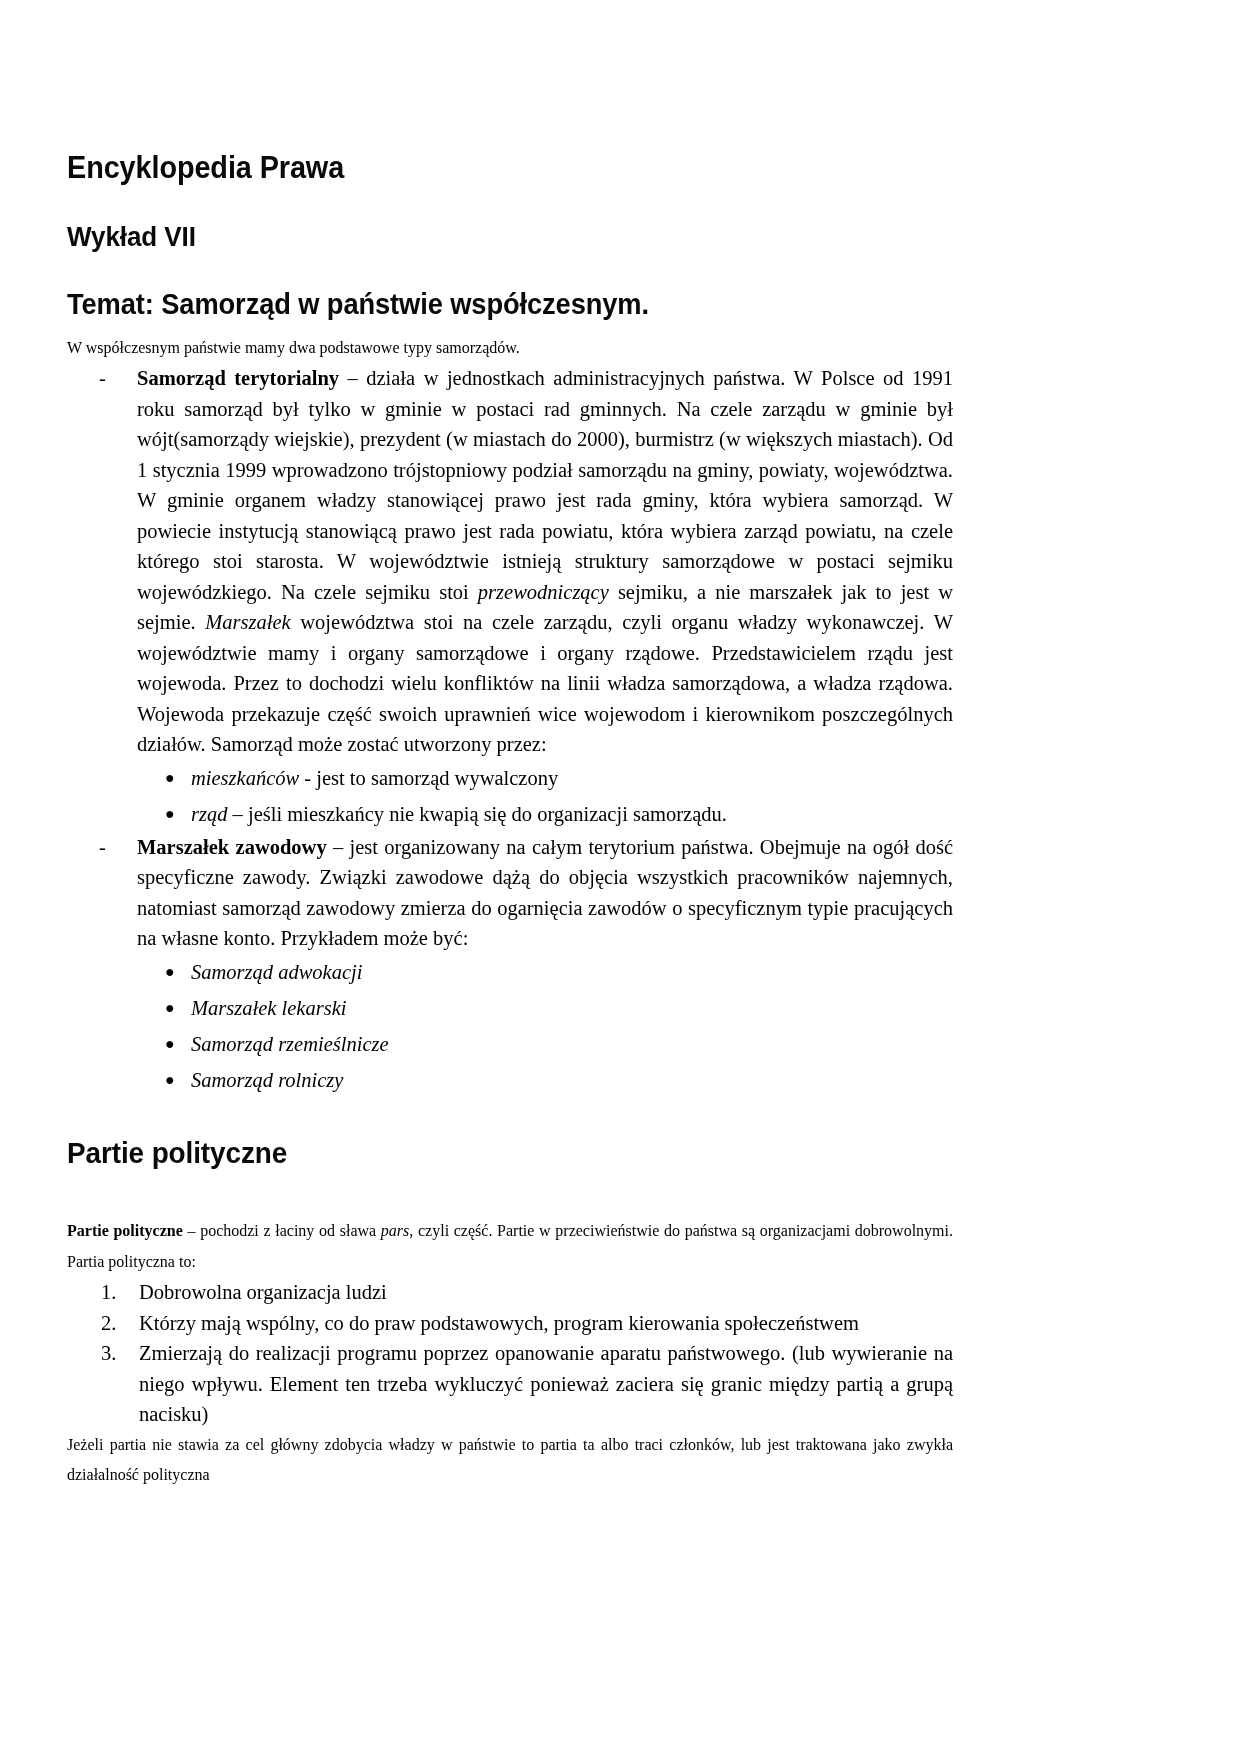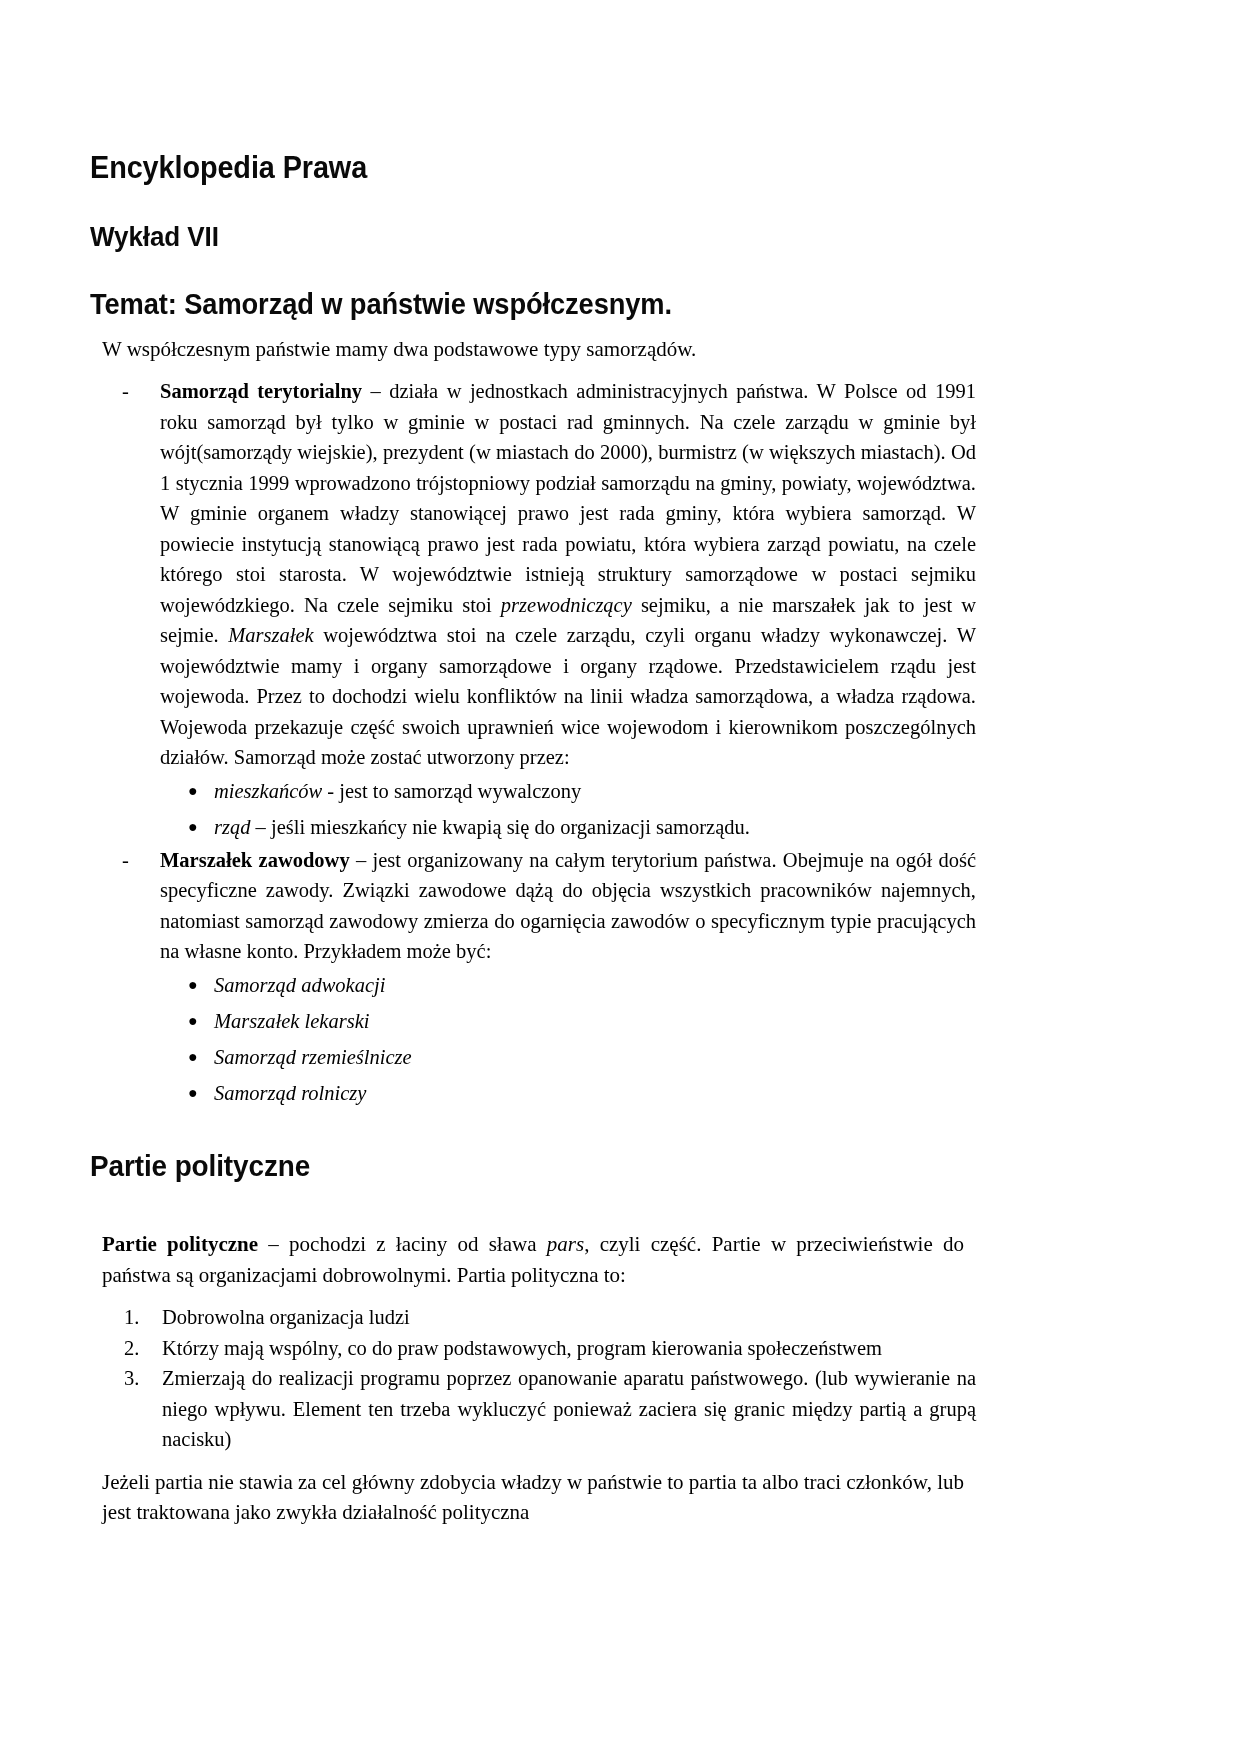--- a/index.html
+++ b/index.html
@@ -13,21 +13,21 @@
     height: 1754px;
     font-family: "Liberation Serif", "DejaVu Serif", serif;
     color: #000000;
     -webkit-font-smoothing: antialiased;
   }
   .page {
     position: relative;
     width: 980px;
     height: 1754px;
     box-sizing: border-box;
-    padding: 150px 130px 0 90px;
+    padding: 150px 130px 0 67px;
     background: #ffffff;
   }
   .content {
     width: 886px;
   }
 
   
   .h-doc, .h-sub, .h-topic, .h-section {
     font-family: "Liberation Sans Narrow", "Liberation Sans", "DejaVu Sans", sans-serif;
     font-weight: bold;
@@ -60,25 +60,25 @@
     font-size: 30px;
     line-height: 1.15;
     transform: scaleX(0.93);
     transform-origin: left center;
     margin-top: 38px;
     margin-bottom: 46px;
   }
 
   
   .para {
-    font-size: 21px;
+    font-size: 16px;
     line-height: 30.5px;
     text-align: justify;
     text-justify: inter-word;
-    margin: 12px;
+    margin: 0;
     hyphens: none;
   }
   .para.flush { text-align: left; }
 
   
   .dash-list {
     list-style: none;
     margin: 0;
     padding: 0;
   }

